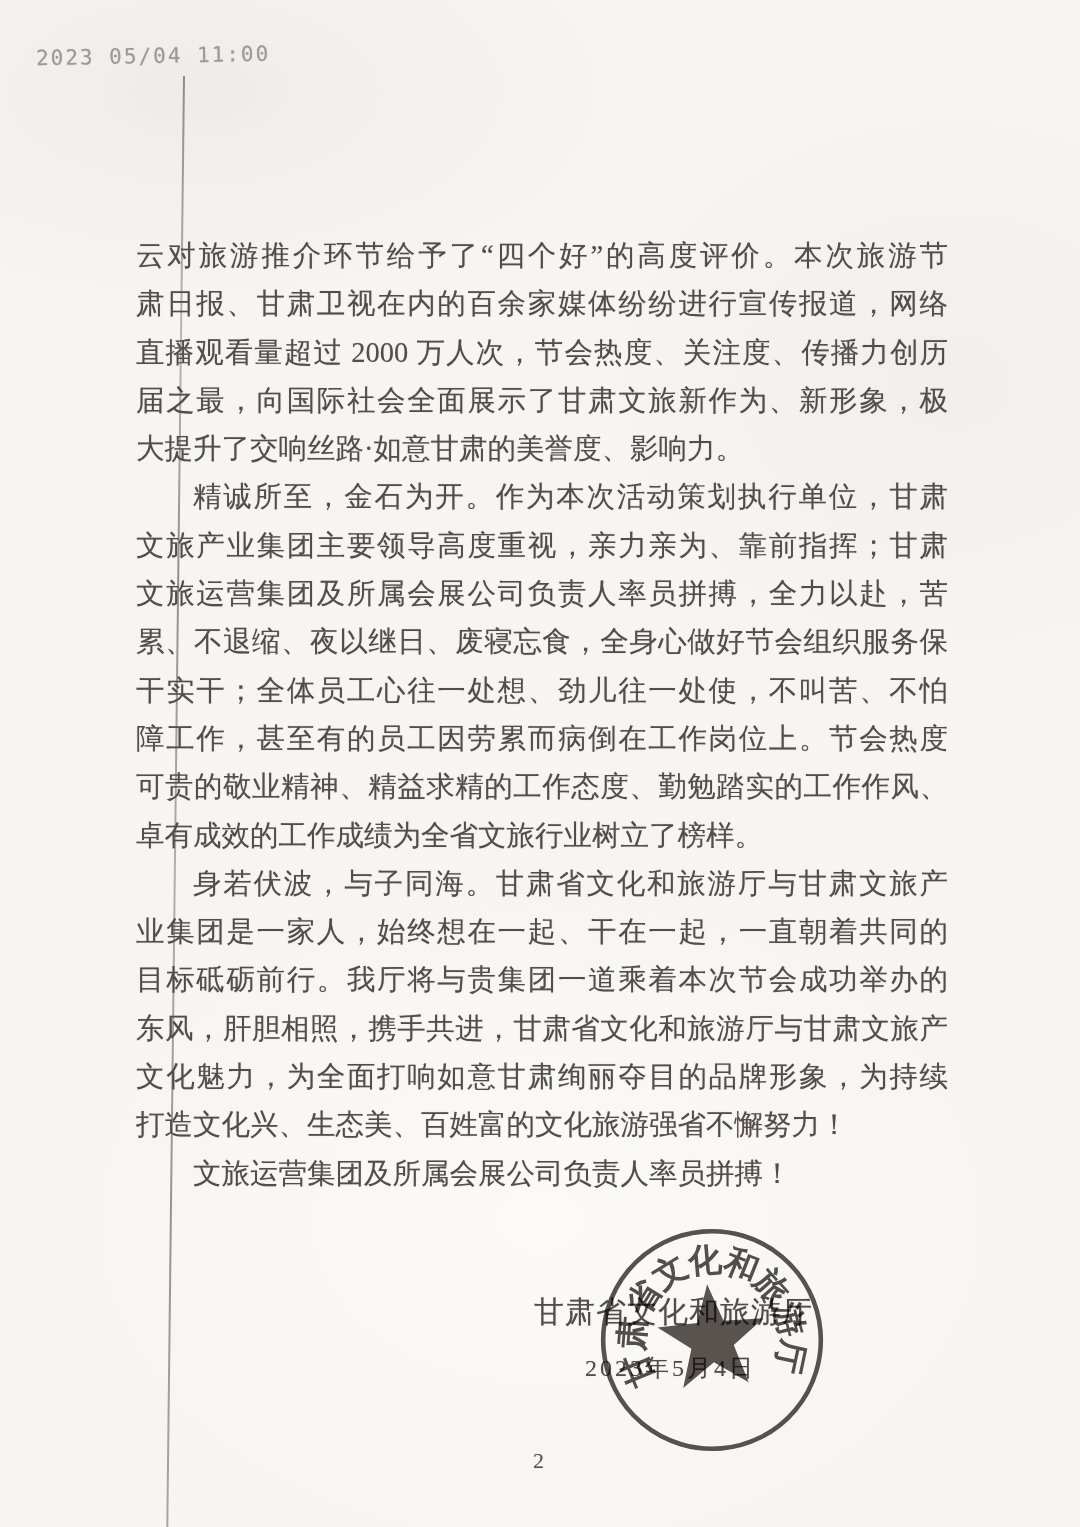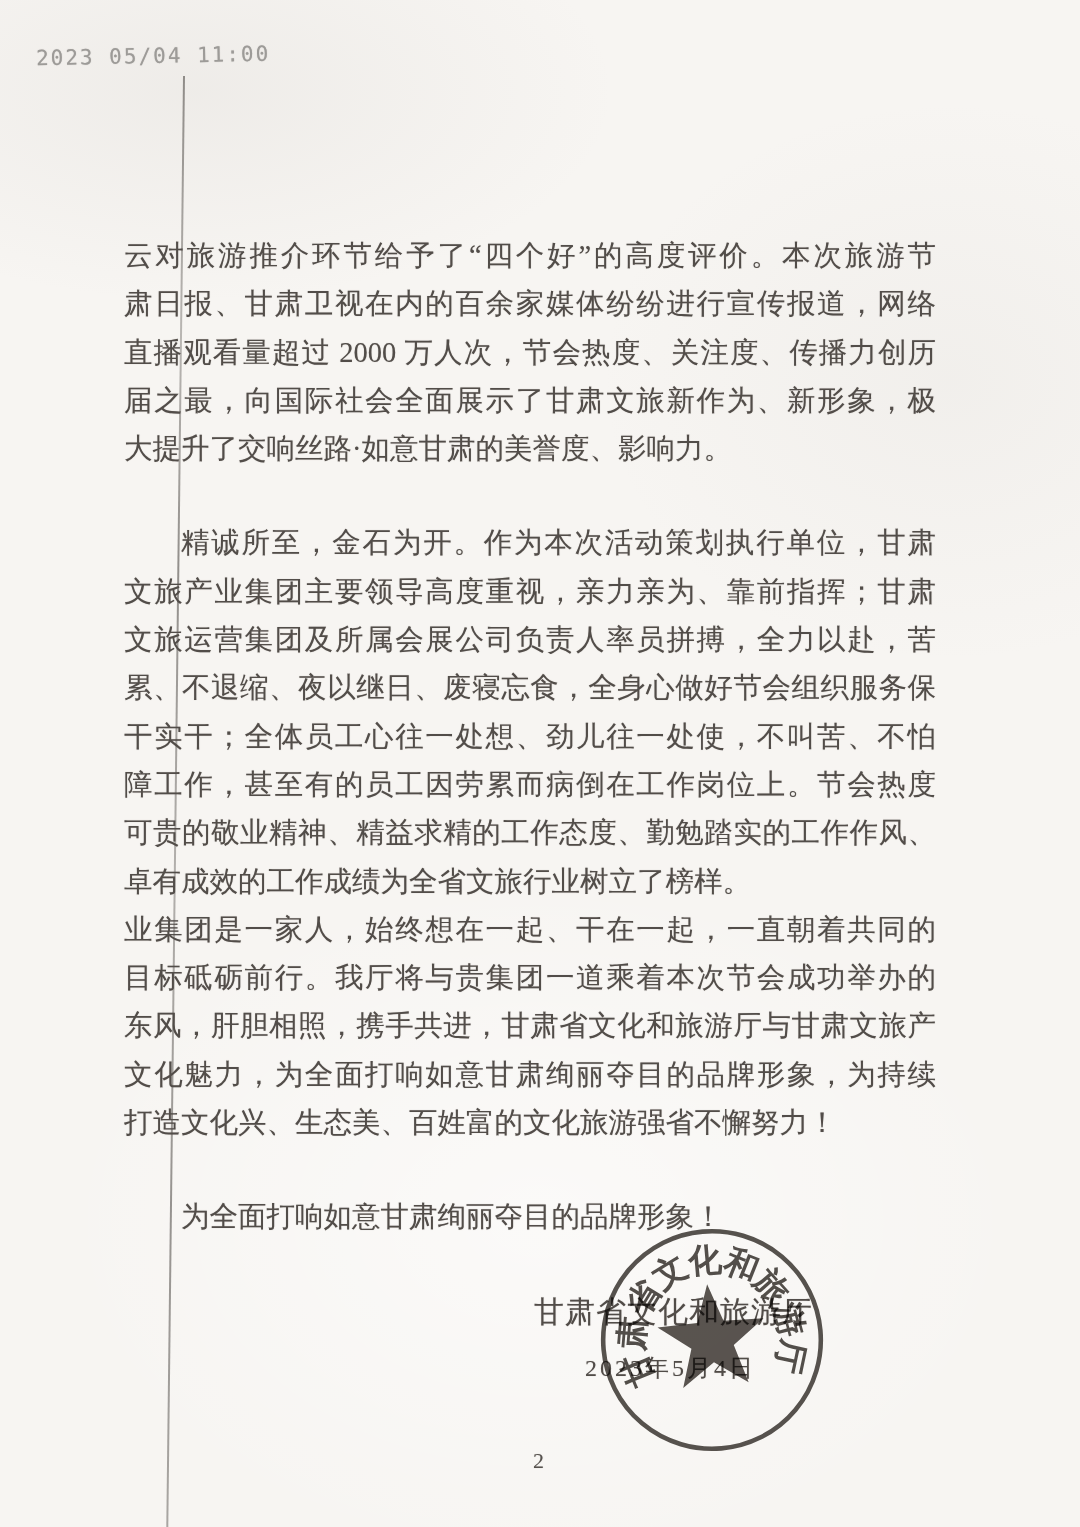--- a/index.html
+++ b/index.html
@@ -47,35 +47,35 @@
       rgba(84,80,76,0.62) 34%,
       rgba(84,80,76,0.42) 55%,
       rgba(84,80,76,0.60) 78%,
       rgba(84,80,76,0.48) 100%);
     transform: rotate(0.66deg);
     transform-origin: top center;
   }
   
   .body-text {
     position: absolute;
-    left: 124px;
+    left: 136px;
     top: 232px;
     width: 812px;
     color: #524d49;
     font-size: 28.5px;
     line-height: 48.3px;
     text-shadow: 0 0 1px rgba(100,93,87,0.38);
   }
   .paragraph { margin: 0; }
   .line {
     text-align: justify;
     text-justify: inter-character;
   }
   .line.fill { text-align-last: justify; }
-  .line.indent { text-indent: 57px; margin-top: 46px; }
+  .line.indent { text-indent: 57px; }
   
   .sig-org {
     position: absolute;
     left: 534px;
     top: 1292px;
     font-size: 30px;
     letter-spacing: 1px;
     color: #514c48;
     text-shadow: 0 0 1px rgba(100,93,87,0.38);
   }
@@ -142,28 +142,29 @@
         <div class="line fill indent">精诚所至，金石为开。作为本次活动策划执行单位，甘肃</div>
         <div class="line fill">文旅产业集团主要领导高度重视，亲力亲为、靠前指挥；甘肃</div>
         <div class="line fill">文旅运营集团及所属会展公司负责人率员拼搏，全力以赴，苦</div>
         <div class="line fill">累、不退缩、夜以继日、废寝忘食，全身心做好节会组织服务保</div>
         <div class="line fill">干实干；全体员工心往一处想、劲儿往一处使，不叫苦、不怕</div>
         <div class="line fill">障工作，甚至有的员工因劳累而病倒在工作岗位上。节会热度</div>
         <div class="line fill">可贵的敬业精神、精益求精的工作态度、勤勉踏实的工作作风、</div>
         <div class="line">卓有成效的工作成绩为全省文旅行业树立了榜样。</div>
       </div>
       <div class="paragraph">
+        <div class="line fill indent">身若伏波，与子同海。甘肃省文化和旅游厅与甘肃文旅产</div>
         <div class="line fill">业集团是一家人，始终想在一起、干在一起，一直朝着共同的</div>
         <div class="line fill">目标砥砺前行。我厅将与贵集团一道乘着本次节会成功举办的</div>
         <div class="line fill">东风，肝胆相照，携手共进，甘肃省文化和旅游厅与甘肃文旅产</div>
         <div class="line fill">文化魅力，为全面打响如意甘肃绚丽夺目的品牌形象，为持续</div>
         <div class="line">打造文化兴、生态美、百姓富的文化旅游强省不懈努力！</div>
       </div>
       <div class="paragraph">
-        <div class="line indent">为全面打响如意甘肃绚丽夺目的品牌形象！</div>
+        <div class="line indent">文旅运营集团及所属会展公司负责人率员拼搏！</div>
       </div>
     </div>
 
   <div class="sig-org">甘肃省文化和旅游厅</div>
 
   <div class="sig-date">2023年5月4日</div>
 
   <svg class="stamp" viewBox="0 0 236 236" aria-hidden="true">
     <circle class="stamp-ring" cx="118" cy="118" r="107"></circle>
     <path class="stamp-star" d="M118,63 L130.9,100.2 L170.3,101 L138.9,124.8 L150.3,162.5 L118,140 L85.7,162.5 L97.1,124.8 L65.7,101 L105.1,100.2 Z"></path>

